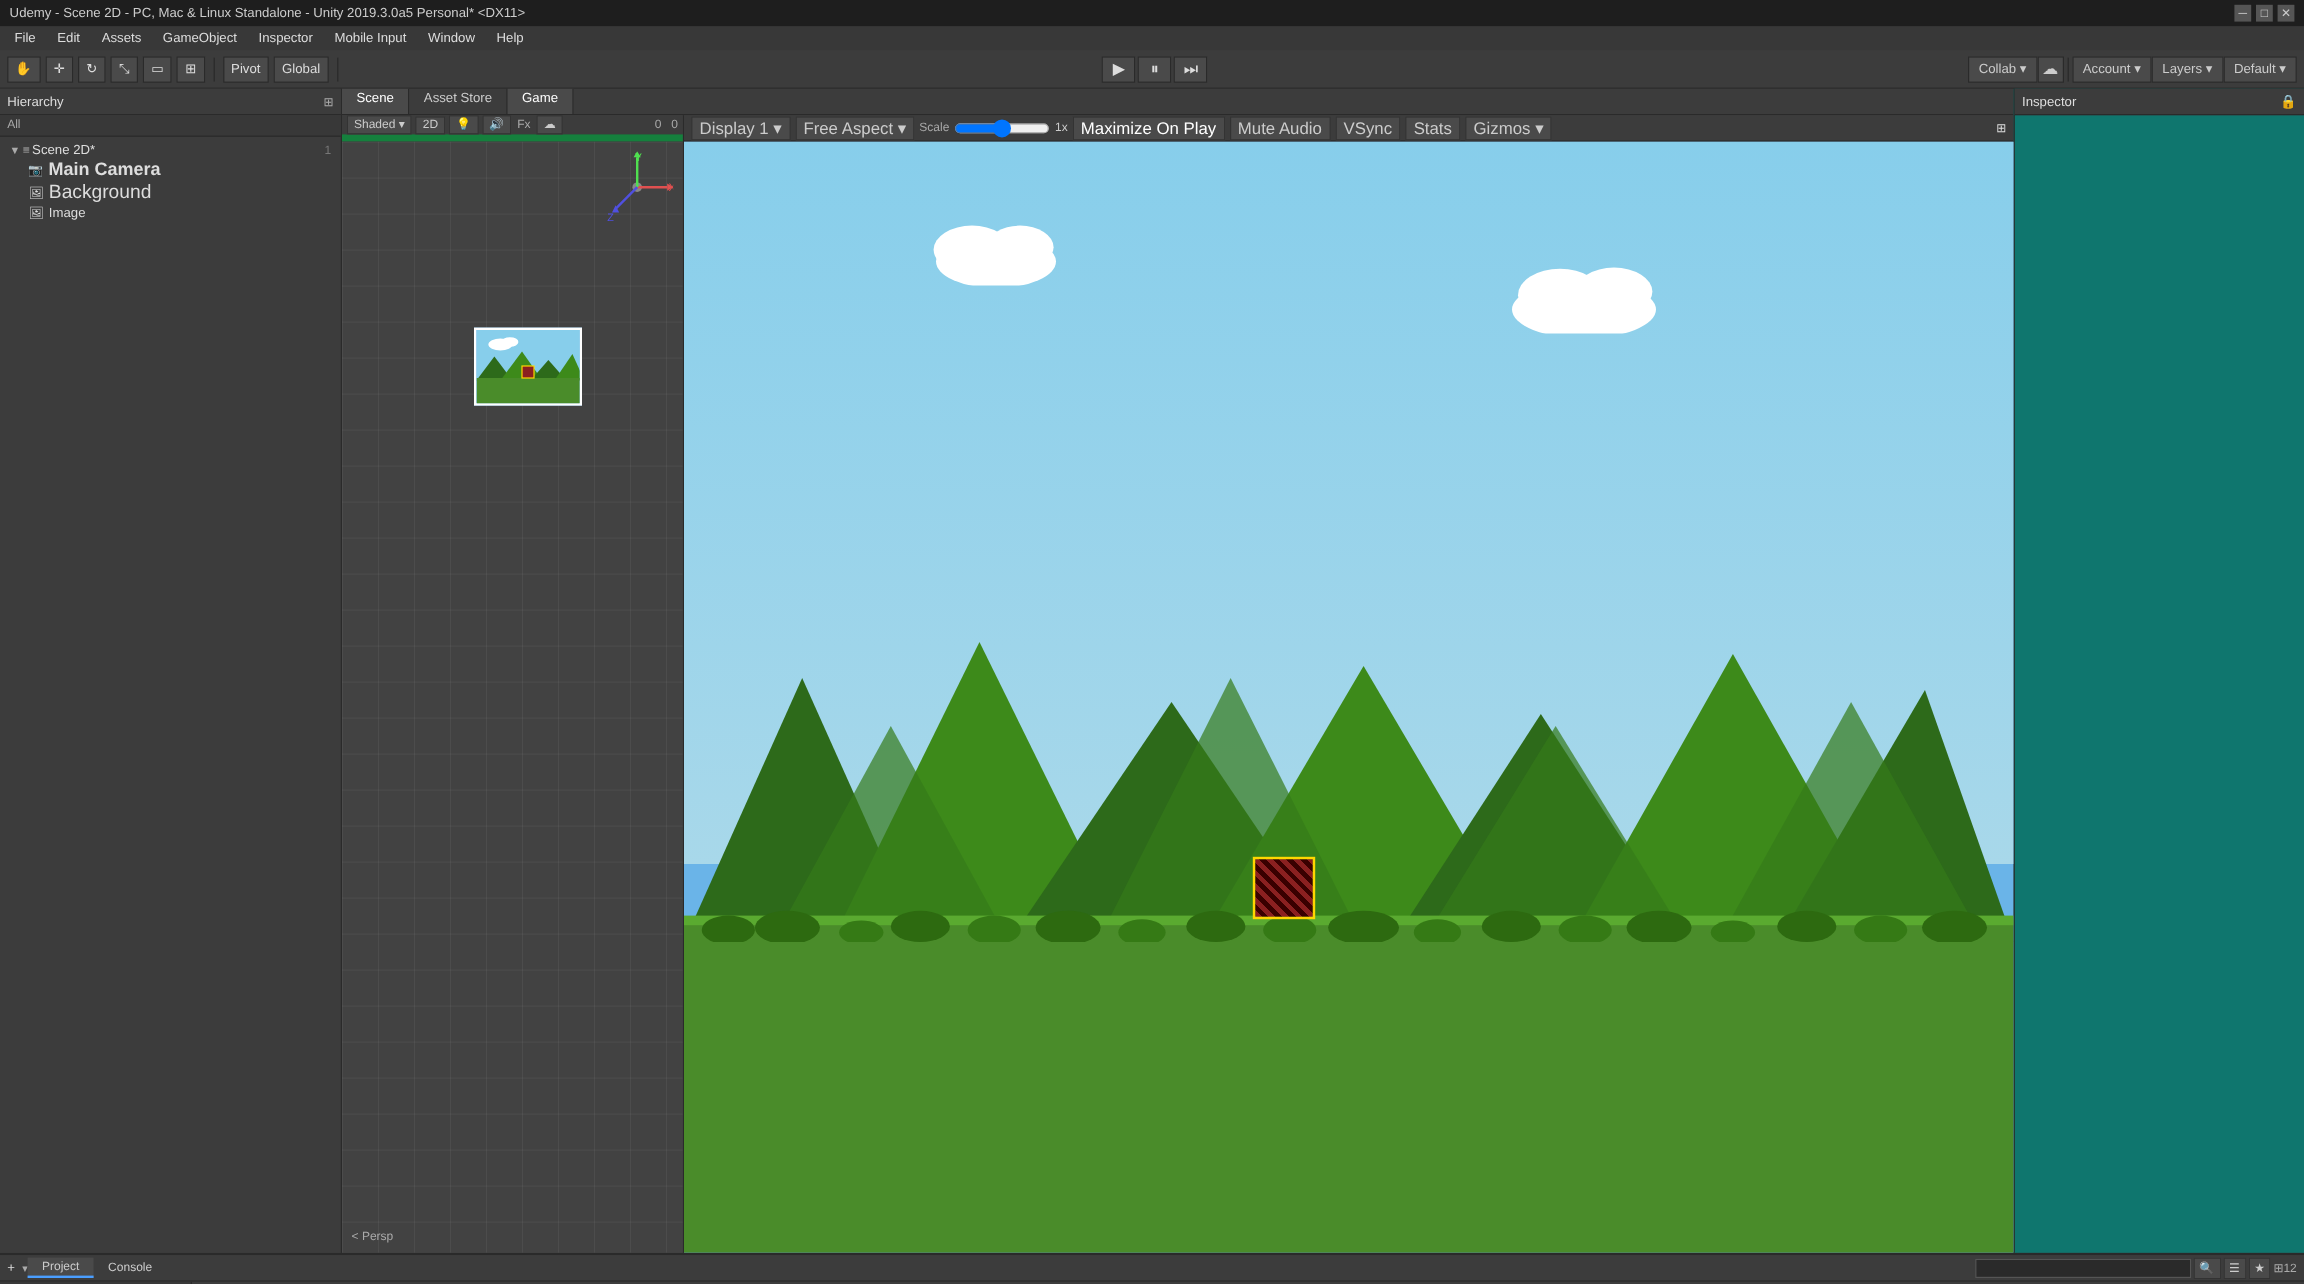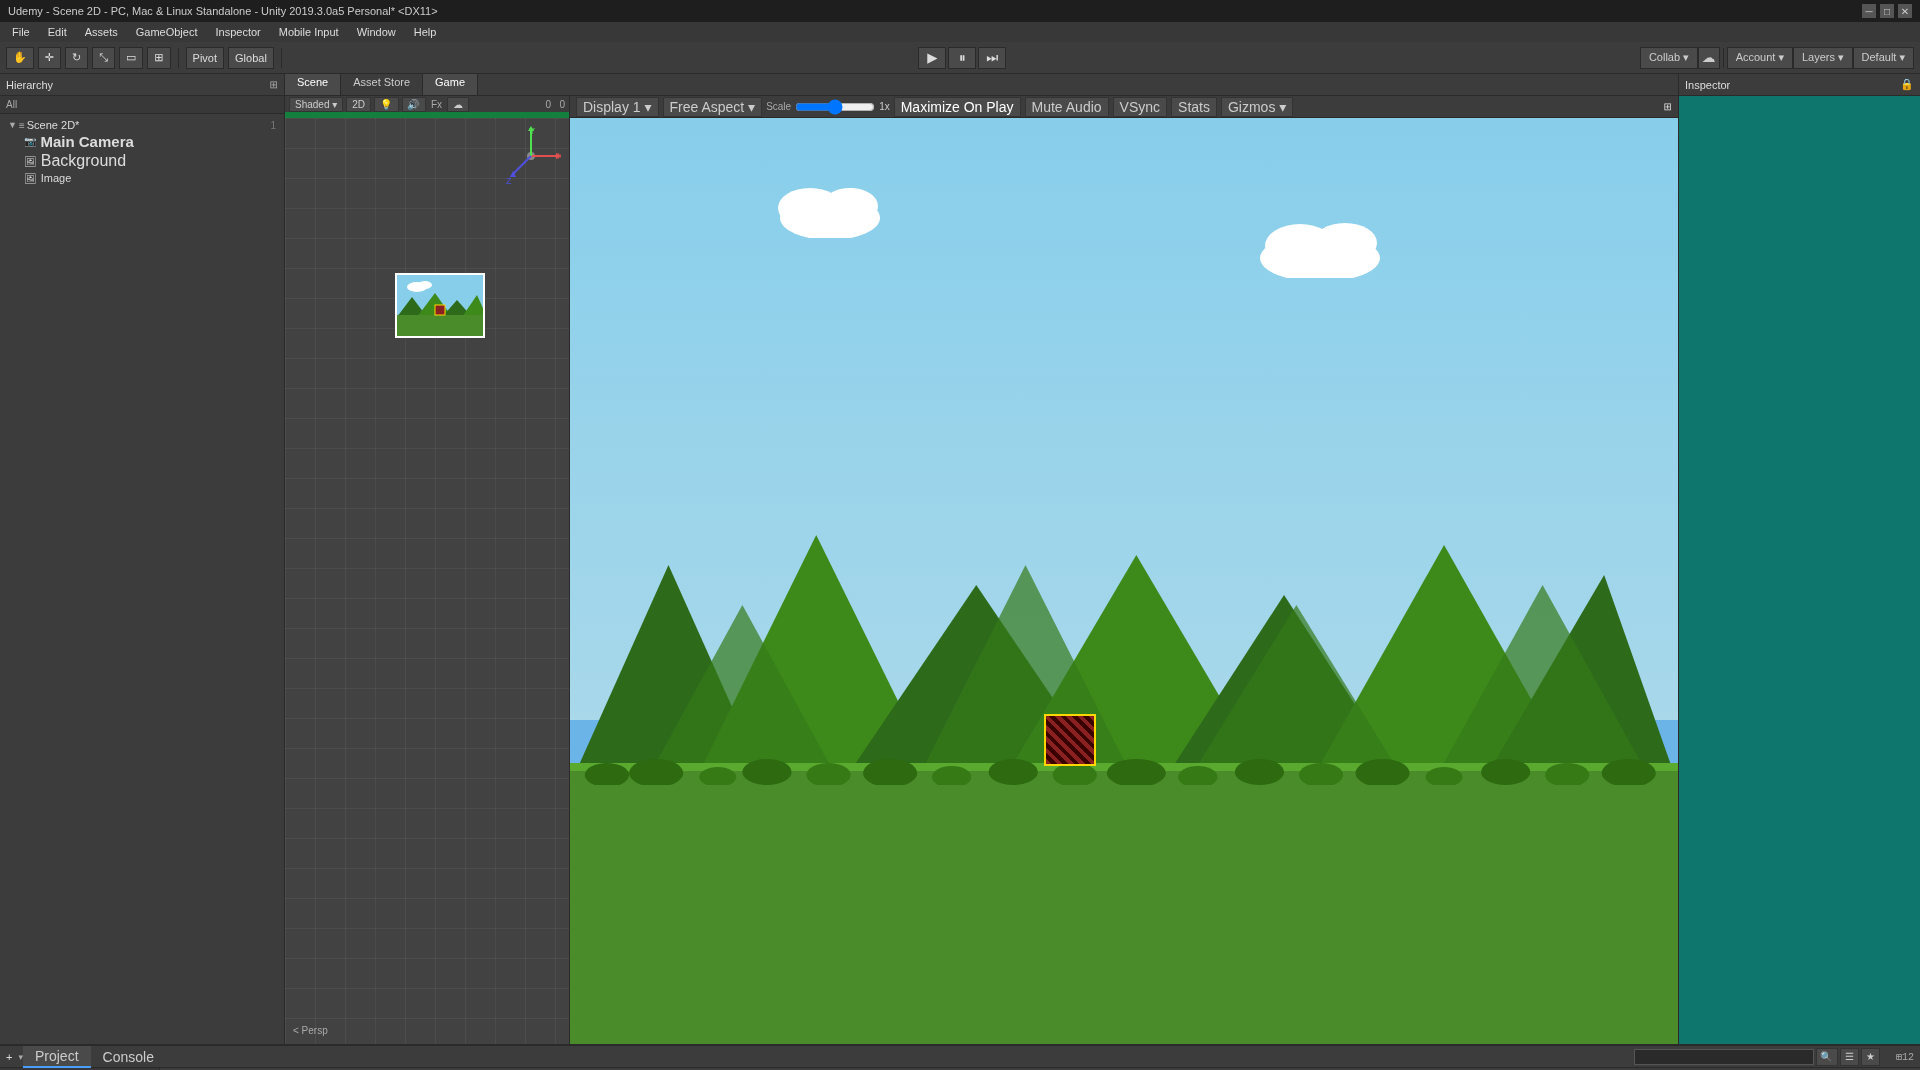--- a/index.html
+++ b/index.html
@@ -64,21 +64,21 @@
     .sky-bg { position: absolute; top: 0; left: 0; width: 100%; height: 65%; background: linear-gradient(180deg, #87ceeb 0%, #a8d8ea 100%); }
 
     
     #inspector { width: 242px; background: #0f766e; border-left: 1px solid #2a2a2a; display: flex; flex-direction: column; }
     .inspector-header { height: 22px; background: #3c3c3c; border-bottom: 1px solid #2a2a2a; display: flex; align-items: center; padding: 0 6px; font-size: 11px; }
 
     
     #bottom-area { height: 300px; display: flex; border-top: 2px solid #2a2a2a; }
     #project-panel { flex: 1; background: #3c3c3c; display: flex; flex-direction: column; }
     #project-tabs { height: 22px; background: #3c3c3c; border-bottom: 1px solid #2a2a2a; display: flex; align-items: center; }
-    .project-tab { padding: 2px 12px; cursor: pointer; font-size: 14px; color: #ccc; }
+    .project-tab { padding: 2px 12px; cursor: pointer; font-size: 10px; color: #ccc; }
     .project-tab.active { background: #4a4a4a; border-bottom: 2px solid #4a9eff; }
     #project-content { display: flex; flex: 1; overflow: hidden; }
 
     
     #project-tree { width: 160px; background: #383838; padding: 4px; border-right: 1px solid #2a2a2a; overflow: auto; }
 
     
     #project-assets { flex: 1; padding: 8px; overflow: auto; }
 
     
@@ -367,21 +367,21 @@
         <span>Project</span>
       </div>
       <div class="project-tab">
         <span>Console</span>
       </div>
       <div style="margin-left:auto; display:flex; align-items:center; padding-right:6px;">
         <input type="text" class="project-search" style="width: 180px;" placeholder="">
         <button style="background:#4a4a4a; border:1px solid #333; color:#ccc; cursor:pointer; font-size:10px; height:18px; padding:0 4px; margin-left:2px;">🔍</button>
         <button style="background:#4a4a4a; border:1px solid #333; color:#ccc; cursor:pointer; font-size:10px; height:18px; padding:0 4px; margin-left:2px;">☰</button>
         <button style="background:#4a4a4a; border:1px solid #333; color:#ccc; cursor:pointer; font-size:10px; height:18px; padding:0 4px; margin-left:2px;">★</button>
-        <span style="font-size:10px; color:#aaa; margin-left:16px;font-family:Liberation Mono, monospace;">⊞12</span>
+        <span style="font-size:10px; color:#aaa; margin-left:2px;">⊞12</span>
       </div>
     </div>
 
     <div id="project-content">
 
       <div id="project-tree">
         
         
         
         

